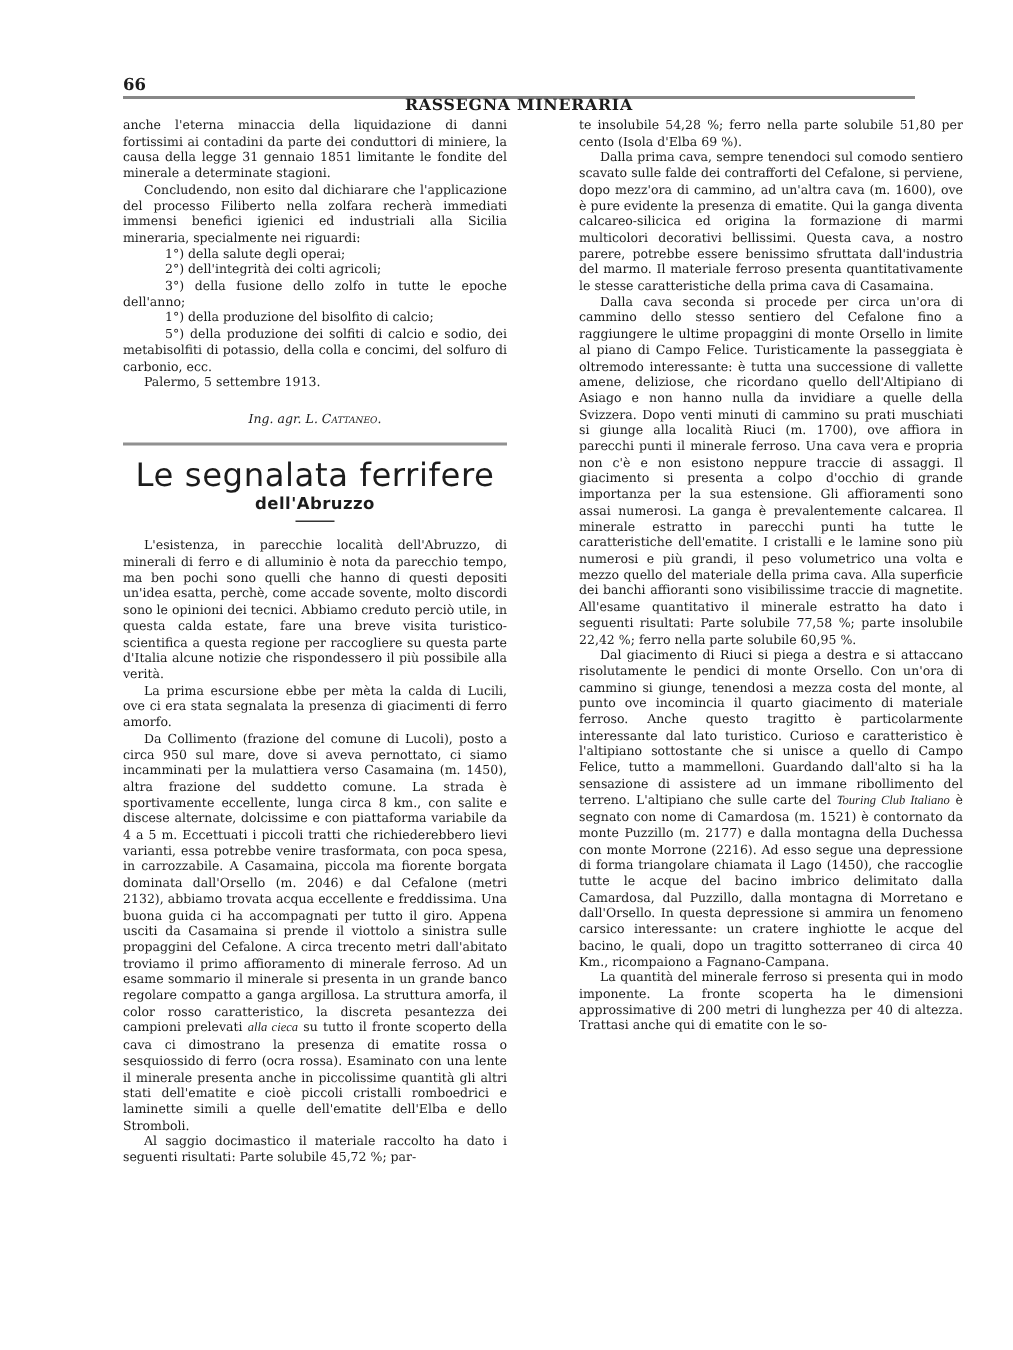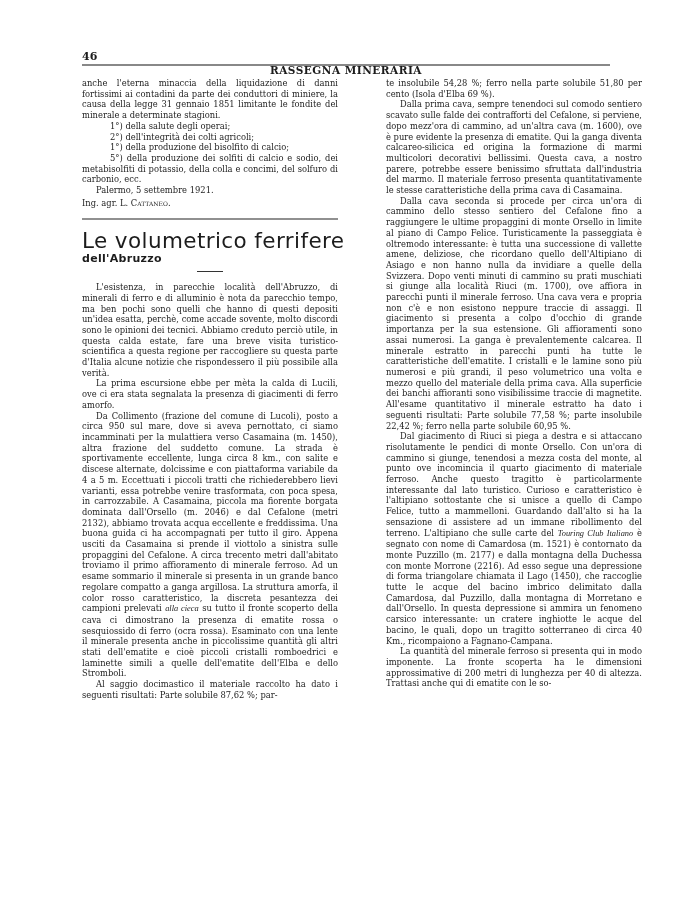--- a/index.html
+++ b/index.html
@@ -14,57 +14,59 @@
                  background: #555; opacity: .7; }
   .cols { position: absolute; top: 30px; left: 0; width: 528px; }
   .col { position: absolute; top: 0; width: 256px; font-size: 8.35px; line-height: 10.7px;
          text-align: justify; }
   .col.left { left: 0; }
   .col.right { left: 272px; width: 256px; margin-left: 32px; }
   p { margin: 0; }
   .indent { text-indent: 14px; }
   .list-item { padding-left: 28px; }
   .sign-date { padding-left: 14px; }
-  .signature { text-align: left; margin-top: 2px; }
+  .signature { text-align: center; margin-top: 14px; font-style: italic; }
   .sig-rule { height: 2px; background: #555; opacity: .65; margin: 10px 0 8px 0; }
   .art-title { font-family: "DejaVu Sans", sans-serif; font-size: 21.5px; line-height: 26px;
                text-align: center; letter-spacing: .4px; margin-top: 2px; white-space: nowrap; }
   .art-subtitle { font-family: "DejaVu Sans", sans-serif; font-weight: bold; font-size: 11px;
-                  margin-top: 0; letter-spacing: .3px; }
+                  text-align: center; margin-top: 0; letter-spacing: .3px; }
   .title-rule { width: 26px; height: 1px; background: #333; margin: 6px auto 10px auto; }
   em { font-style: italic; font-family: Liberation Serif, serif; }
   .sc { font-variant: small-caps; }
 </style>
 </head>
 <body>
 
 <div class="page">
   <div class="header">
-    <span class="page-num">46</span>
+    <span class="page-num">66</span>
     <div class="journal">RASSEGNA MINERARIA</div>
     <div class="header-rule"></div>
   </div>
 
   <div class="cols">
     <div class="col left">
       <p>anche l'eterna minaccia della liquidazione di danni fortissimi ai contadini da parte dei conduttori di miniere, la causa della legge 31 gennaio 1851 limitante le fondite del minerale a determinate stagioni.</p>
+      <p class="indent">Concludendo, non esito dal dichiarare che l'applicazione del processo Filiberto nella zolfara recherà immediati immensi benefici igienici ed industriali alla Sicilia mineraria, specialmente nei riguardi:</p>
       <p class="list-item">1°) della salute degli operai;</p>
       <p class="list-item">2°) dell'integrità dei colti agricoli;</p>
+      <p class="list-item" style="padding-left:0;text-indent:28px">3°) della fusione dello zolfo in tutte le epoche dell'anno;</p>
       <p class="list-item">1°) della produzione del bisolfito di calcio;</p>
       <p class="list-item" style="padding-left:0;text-indent:28px">5°) della produzione dei solfiti di calcio e sodio, dei metabisolfiti di potassio, della colla e concimi, del solfuro di carbonio, ecc.</p>
-      <p class="sign-date">Palermo, 5 settembre 1921.</p>
+      <p class="sign-date">Palermo, 5 settembre 1913.</p>
       <p class="signature"><span>Ing. agr. L. </span><span class="sc">Cattaneo.</span></p>
       <div class="sig-rule"></div>
-      <div class="art-title">Le volumetrico ferrifere</div>
+      <div class="art-title">Le segnalata ferrifere</div>
       <div class="art-subtitle">dell'Abruzzo</div>
       <div class="title-rule"></div>
       <p class="indent">L'esistenza, in parecchie località dell'Abruzzo, di minerali di ferro e di alluminio è nota da parecchio tempo, ma ben pochi sono quelli che hanno di questi depositi un'idea esatta, perchè, come accade sovente, molto discordi sono le opinioni dei tecnici. Abbiamo creduto perciò utile, in questa calda estate, fare una breve visita turistico-scientifica a questa regione per raccogliere su questa parte d'Italia alcune notizie che rispondessero il più possibile alla verità.</p>
       <p class="indent">La prima escursione ebbe per mèta la calda di Lucili, ove ci era stata segnalata la presenza di giacimenti di ferro amorfo.</p>
       <p class="indent"><span>Da Collimento (frazione del comune di Lucoli), posto a circa 950 sul mare, dove si aveva pernottato, ci siamo incamminati per la mulattiera verso Casamaina (m. 1450), altra frazione del suddetto comune. La strada è sportivamente eccellente, lunga circa 8 km., con salite e discese alternate, dolcissime e con piattaforma variabile da 4 a 5 m. Eccettuati i piccoli tratti che richiederebbero lievi varianti, essa potrebbe venire trasformata, con poca spesa, in carrozzabile. A Casamaina, piccola ma fiorente borgata dominata dall'Orsello (m. 2046) e dal Cefalone (metri 2132), abbiamo trovata acqua eccellente e freddissima. Una buona guida ci ha accompagnati per tutto il giro. Appena usciti da Casamaina si prende il viottolo a sinistra sulle propaggini del Cefalone. A circa trecento metri dall'abitato troviamo il primo affioramento di minerale ferroso. Ad un esame sommario il minerale si presenta in un grande banco regolare compatto a ganga argillosa. La struttura amorfa, il color rosso caratteristico, la discreta pesantezza dei campioni prelevati </span><em>alla cieca</em><span> su tutto il fronte scoperto della cava ci dimostrano la presenza di ematite rossa o sesquiossido di ferro (ocra rossa).</span> <span>Esaminato con una lente il minerale presenta anche in piccolissime quantità gli altri stati dell'ematite e cioè piccoli cristalli romboedrici e laminette simili a quelle dell'ematite dell'Elba e dello Stromboli.</span></p>
-      <p class="indent">Al saggio docimastico il materiale raccolto ha dato i seguenti risultati: Parte solubile 87,62 %; par-</p>
+      <p class="indent">Al saggio docimastico il materiale raccolto ha dato i seguenti risultati: Parte solubile 45,72 %; par-</p>
     </div>
 
     <div class="col right">
       <p>te insolubile 54,28 %; ferro nella parte solubile 51,80 per cento (Isola d'Elba 69 %).</p>
       <p class="indent">Dalla prima cava, sempre tenendoci sul comodo sentiero scavato sulle falde dei contrafforti del Cefalone, si perviene, dopo mezz'ora di cammino, ad un'altra cava (m. 1600), ove è pure evidente la presenza di ematite. Qui la ganga diventa calcareo-silicica ed origina la formazione di marmi multicolori decorativi bellissimi. Questa cava, a nostro parere, potrebbe essere benissimo sfruttata dall'industria del marmo. Il materiale ferroso presenta quantitativamente le stesse caratteristiche della prima cava di Casamaina.</p>
       <p class="indent">Dalla cava seconda si procede per circa un'ora di cammino dello stesso sentiero del Cefalone fino a raggiungere le ultime propaggini di monte Orsello in limite al piano di Campo Felice. Turisticamente la passeggiata è oltremodo interessante: è tutta una successione di vallette amene, deliziose, che ricordano quello dell'Altipiano di Asiago e non hanno nulla da invidiare a quelle della Svizzera. Dopo venti minuti di cammino su prati muschiati si giunge alla località Riuci (m. 1700), ove affiora in parecchi punti il minerale ferroso. Una cava vera e propria non c'è e non esistono neppure traccie di assaggi. Il giacimento si presenta a colpo d'occhio di grande importanza per la sua estensione. Gli affioramenti sono assai numerosi. La ganga è prevalentemente calcarea. Il minerale estratto in parecchi punti ha tutte le caratteristiche dell'ematite. I cristalli e le lamine sono più numerosi e più grandi, il peso volumetrico una volta e mezzo quello del materiale della prima cava. Alla superficie dei banchi affioranti sono visibilissime traccie di magnetite. All'esame quantitativo il minerale estratto ha dato i seguenti risultati: Parte solubile 77,58 %; parte insolubile 22,42 %; ferro nella parte solubile 60,95 %.</p>
       <p class="indent"><span>Dal giacimento di Riuci si piega a destra e si attaccano risolutamente le pendici di monte Orsello. Con un'ora di cammino si giunge, tenendosi a mezza costa del monte, al punto ove incomincia il quarto giacimento di materiale ferroso. Anche questo tragitto è particolarmente interessante dal lato turistico. Curioso e caratteristico è l'altipiano sottostante che si unisce a quello di Campo Felice, tutto a mammelloni. Guardando dall'alto si ha la sensazione di assistere ad un immane ribollimento del terreno. L'altipiano che sulle carte del </span><em>Touring Club Italiano</em><span> è segnato con nome di Camardosa (m. 1521) è contornato da monte Puzzillo (m. 2177) e dalla montagna della Duchessa con monte Morrone (2216). Ad esso segue una depressione di forma triangolare chiamata il Lago (1450), che raccoglie tutte le acque del bacino imbrico delimitato dalla Camardosa, dal Puzzillo, dalla montagna di Morretano e dall'Orsello. In questa depressione si ammira un fenomeno carsico interessante: un cratere inghiotte le acque del bacino, le quali, dopo un tragitto sotterraneo di circa 40 Km., ricompaiono a Fagnano-Campana.</span></p>
       <p class="indent">La quantità del minerale ferroso si presenta qui in modo imponente. La fronte scoperta ha le dimensioni approssimative di 200 metri di lunghezza per 40 di altezza. Trattasi anche qui di ematite con le so-</p>
     </div>
   </div>

